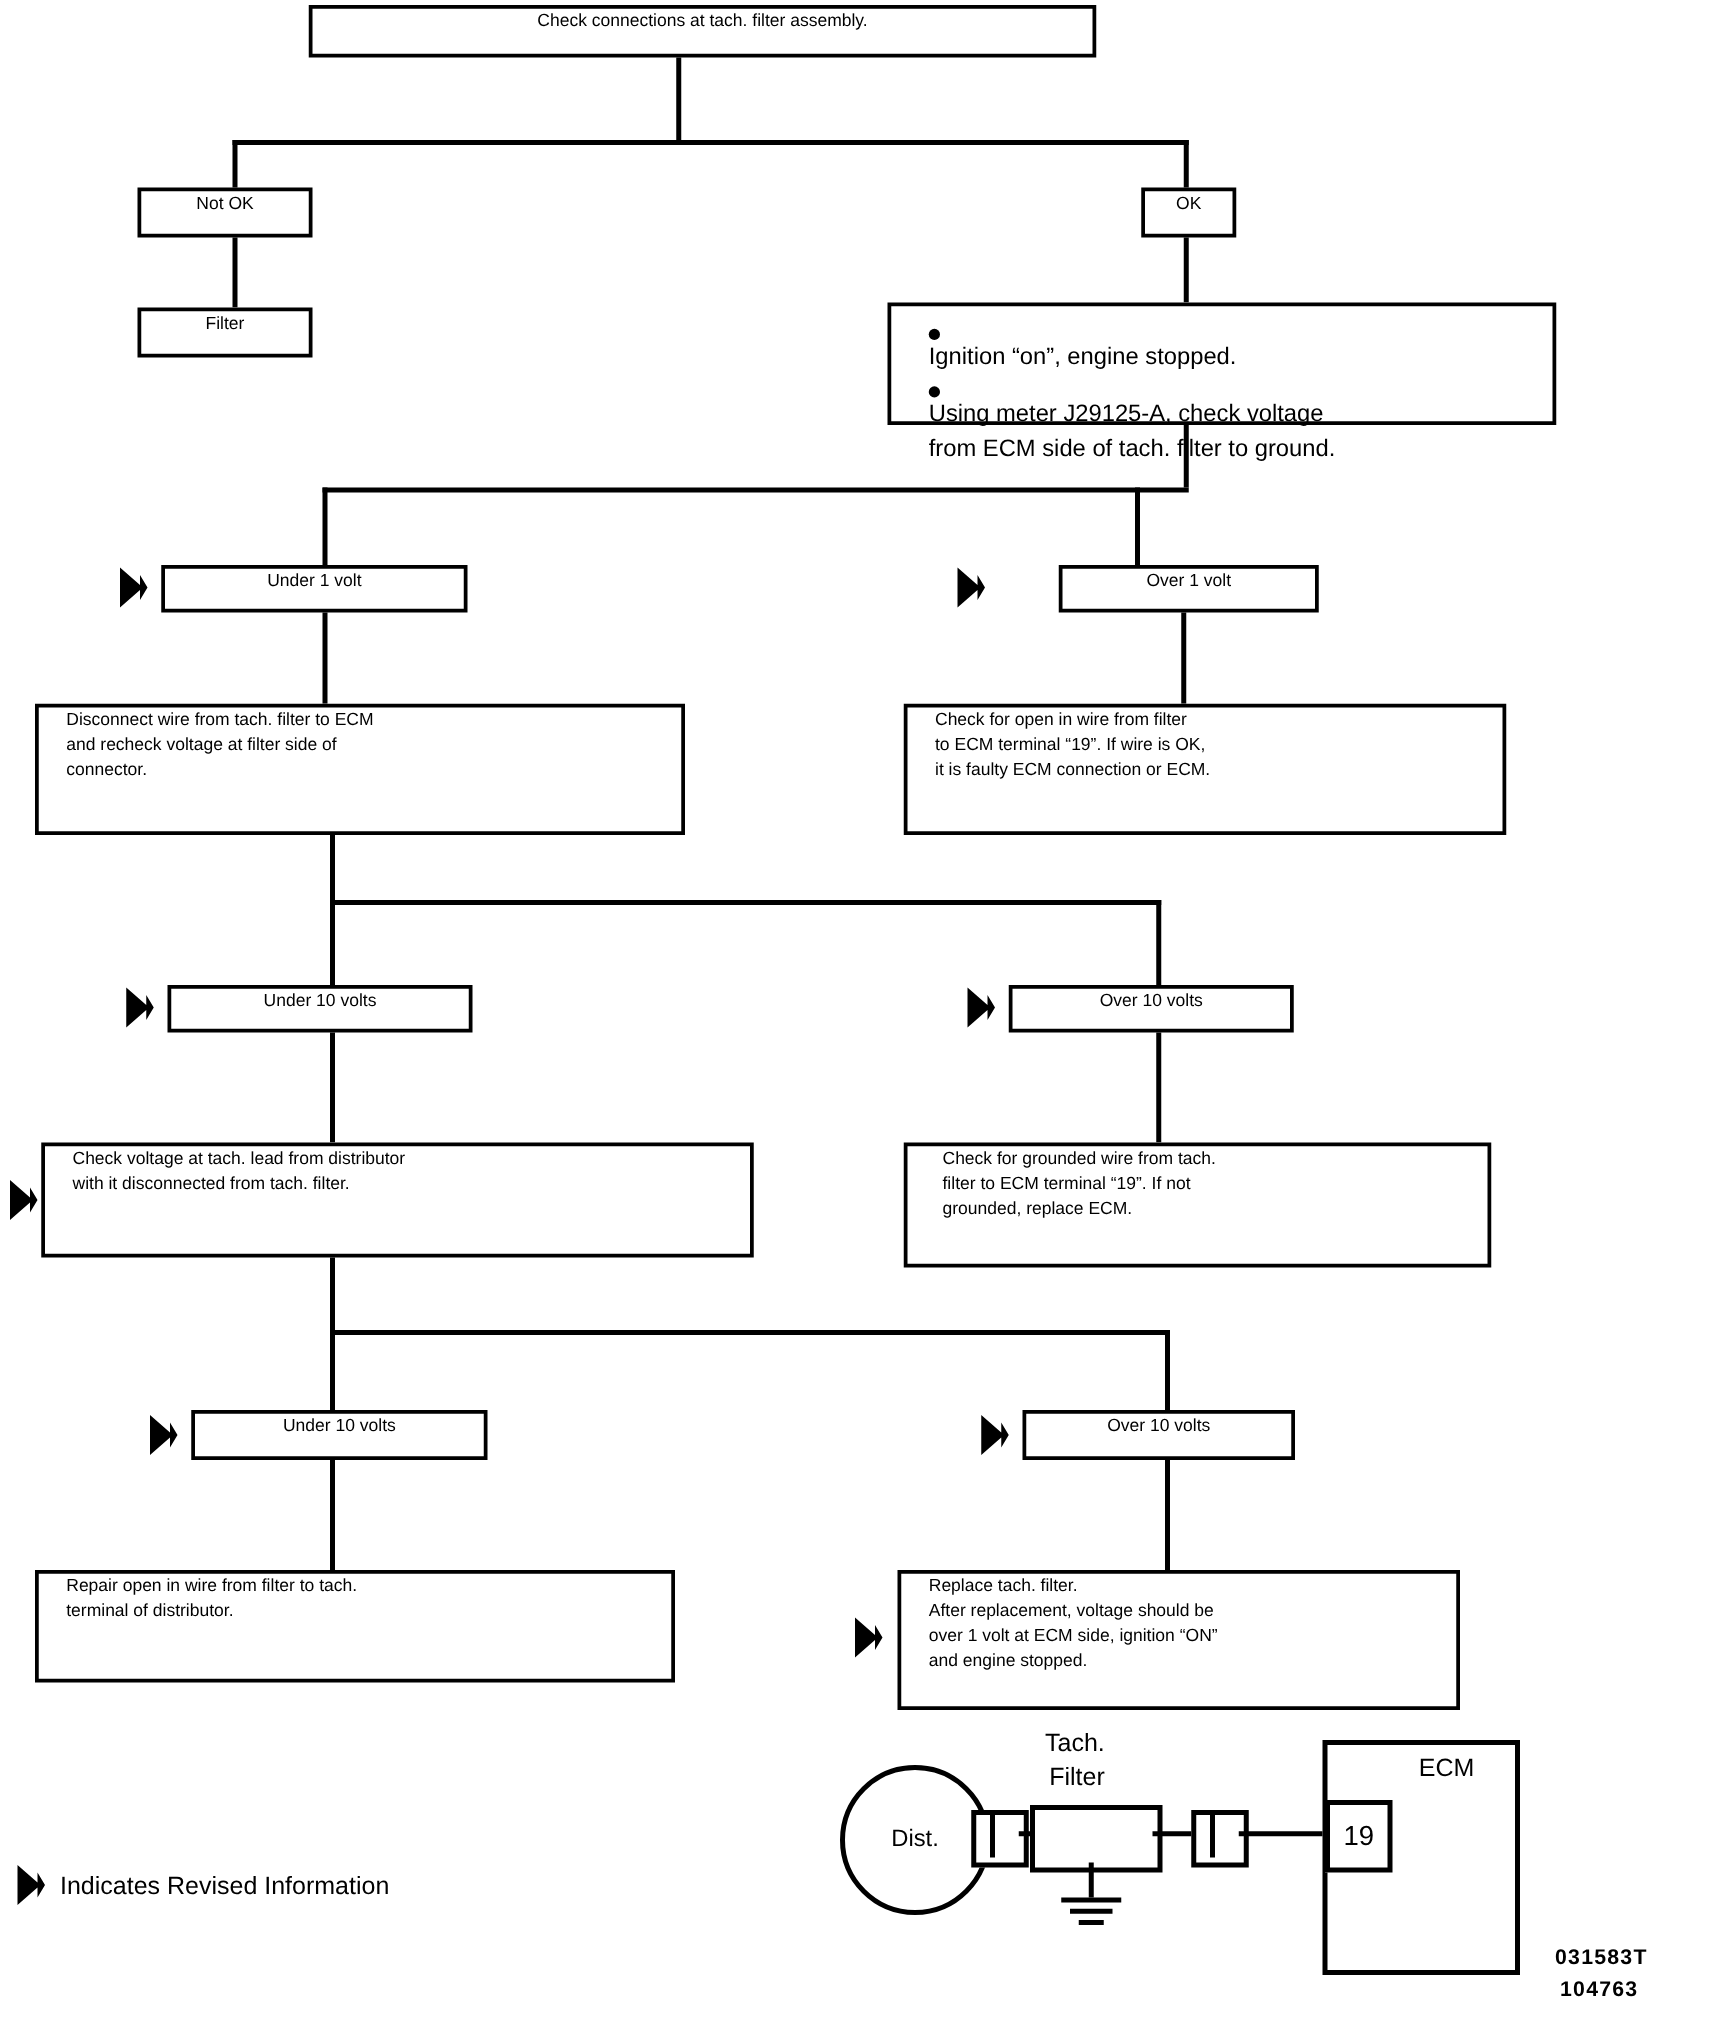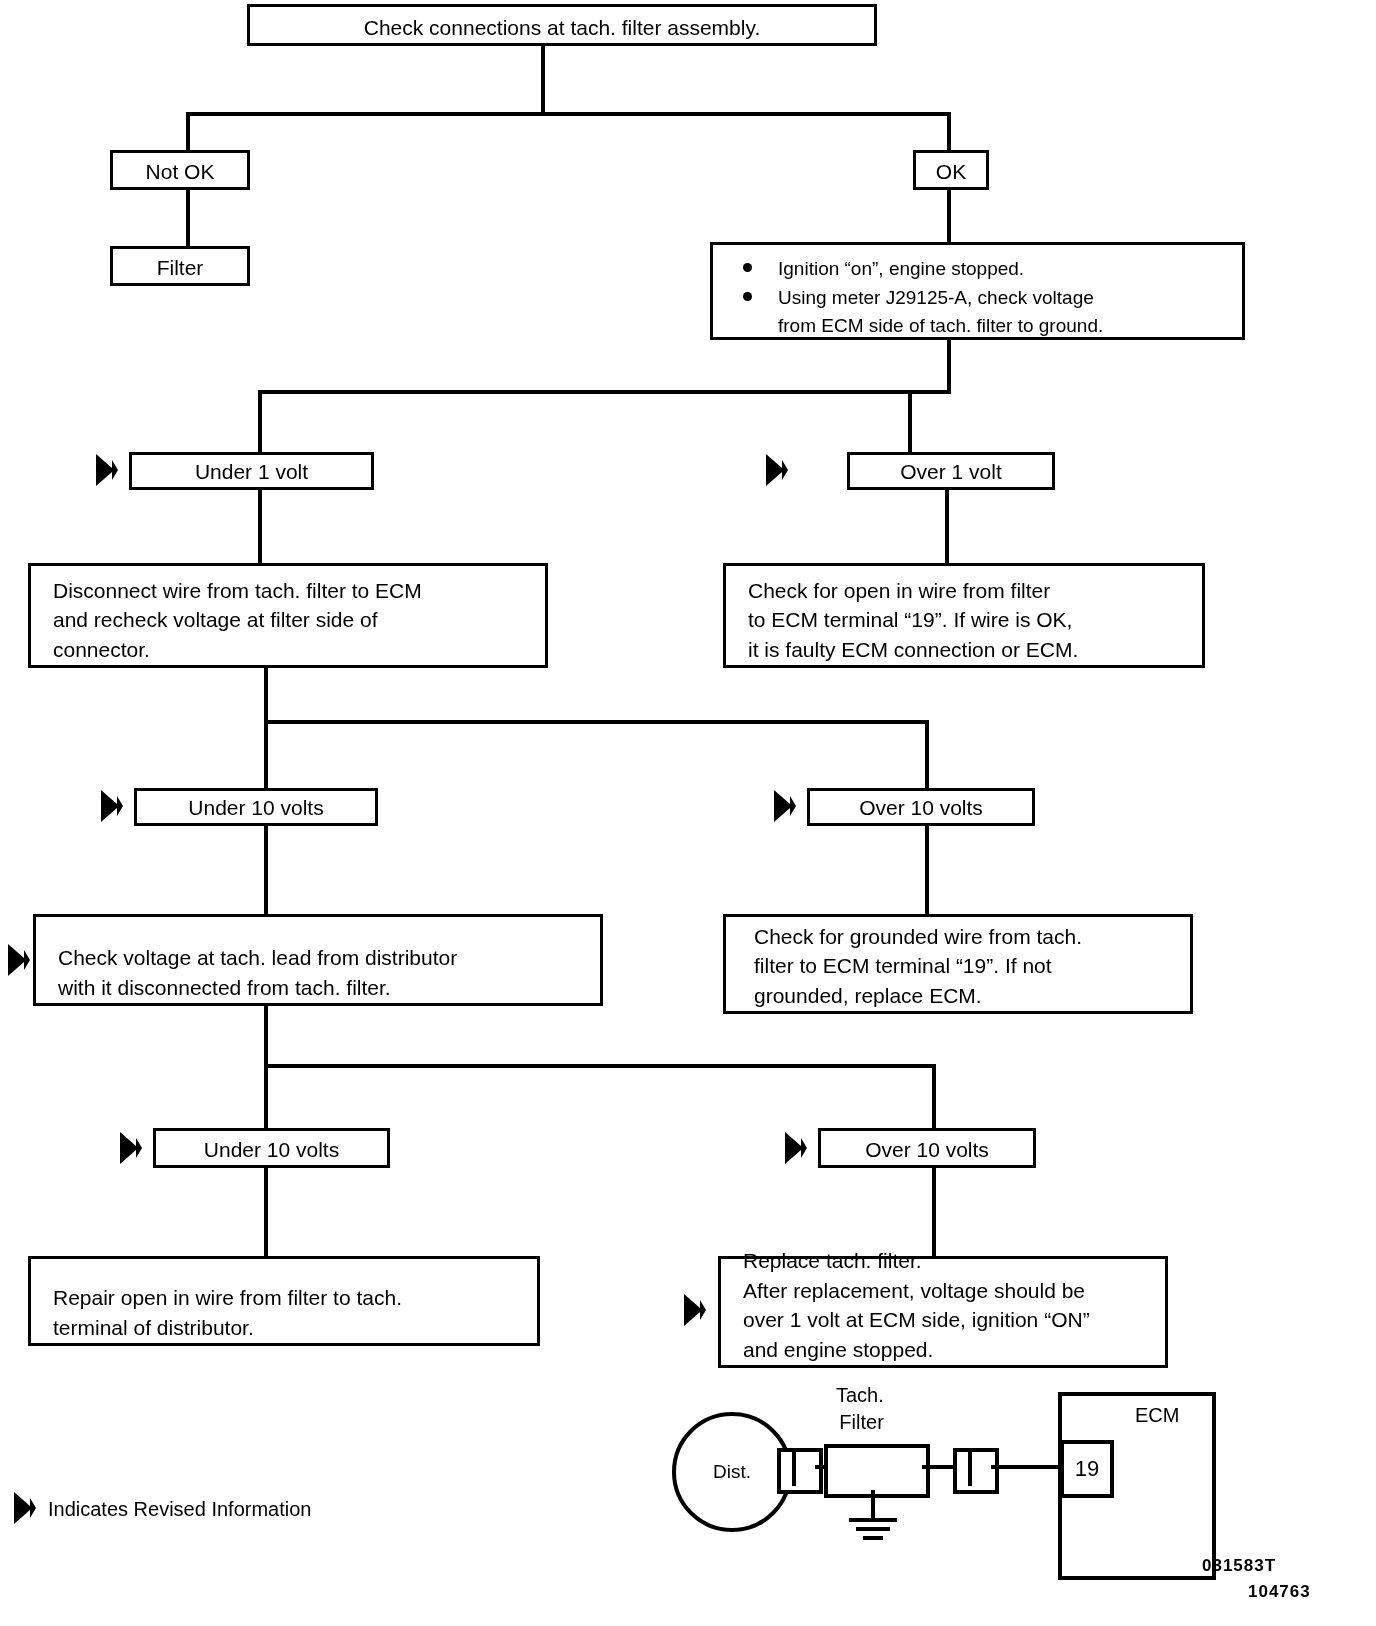--- a/index.html
+++ b/index.html
@@ -4,35 +4,35 @@
 <style>
   html,body{margin:0;padding:0;background:#fff;}
   body{
     width:1376px;height:1626px;position:relative;
     font-family:"Liberation Sans", sans-serif;
     color:#000;overflow:hidden;
   }
   .node{
     position:absolute;box-sizing:border-box;
     border:3px solid #000;background:#fff;
-    display:flex;align-items:flex-end;
-    font-size:21px;line-height:1.42;
+    display:flex;align-items:flex-start;
+    font-size:14px;line-height:1.42;
   }
   .node.ctr{justify-content:center;text-align:center;}
   .node.lft{justify-content:flex-start;text-align:left;padding-left:22px;}
   .node .txt{white-space:pre-line;}
   .line{position:absolute;background:#000;}
   .h{height:4px;}
   .v{width:4px;}
   
   .rev{position:absolute;width:0;height:0;}
   .rev svg{display:block;}
   .bullets{position:absolute;box-sizing:border-box;border:3px solid #000;background:#fff;
     font-size:19px;line-height:1.5;padding:10px 14px 10px 30px;}
-  .brow{display:flex;align-items:flex-start;}
+  .brow{display:flex;align-items:flex-start;flex-direction:column;}
   .bdot{width:9px;height:9px;border-radius:50%;background:#000;margin-top:8px;margin-right:26px;flex:none;}
   .btext{white-space:pre-line;}
   .circ{position:absolute;border:4px solid #000;border-radius:50%;background:#fff;
     display:flex;align-items:center;justify-content:center;font-size:19px;}
   .conn{position:absolute;border:4px solid #000;background:#fff;}
   .connbar{position:absolute;background:#000;width:4px;}
   .schbox{position:absolute;border:4px solid #000;background:#fff;}
   .schlabel{position:absolute;font-size:20px;line-height:1.35;white-space:pre-line;}
   .term{position:absolute;border:4px solid #000;background:#fff;
     display:flex;align-items:center;justify-content:center;font-size:22px;}
@@ -234,14 +234,14 @@
   <span>19</span>
 </div>
 
 <div class="rev" style="left:10px;top:1490px;">
   <svg width="28" height="36" viewBox="0 0 28 36">
       <path d="M4 2 L20 16 L20 8 L26 18 L20 28 L20 20 L4 34 Z" fill="#000"></path>
     </svg>
 </div>
 <div class="footnote" style="left:48px;top:1498px;">Indicates Revised Information</div>
 
-<div class="docid" style="left:1202px;top:1556px;">031583T</div>
+<div class="docid" style="left:1244px;top:1556px;">031583T</div>
 <div class="docid" style="left:1248px;top:1582px;">104763</div>
 
 </body></html>

